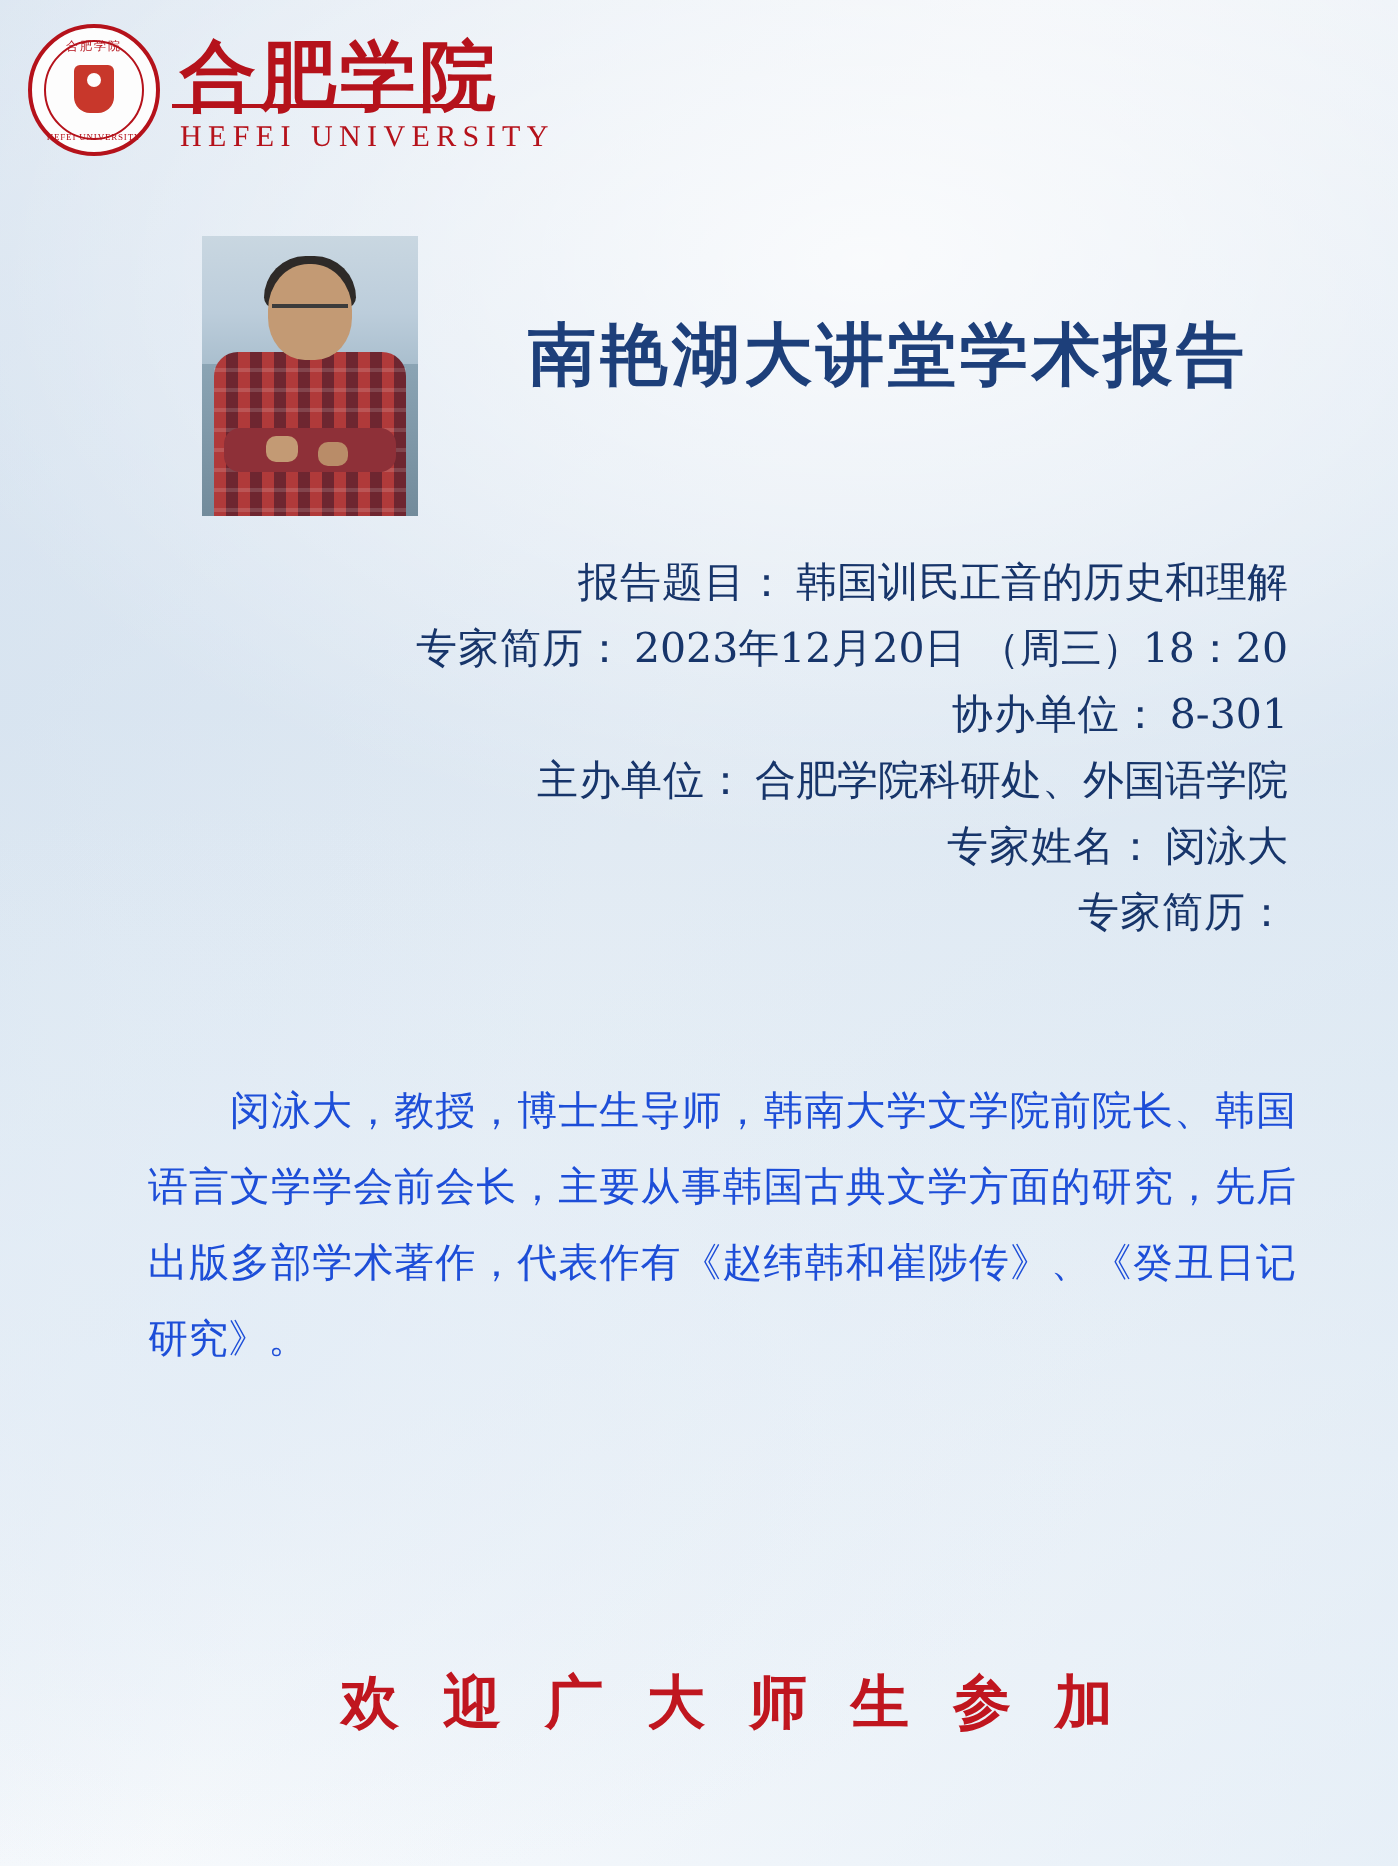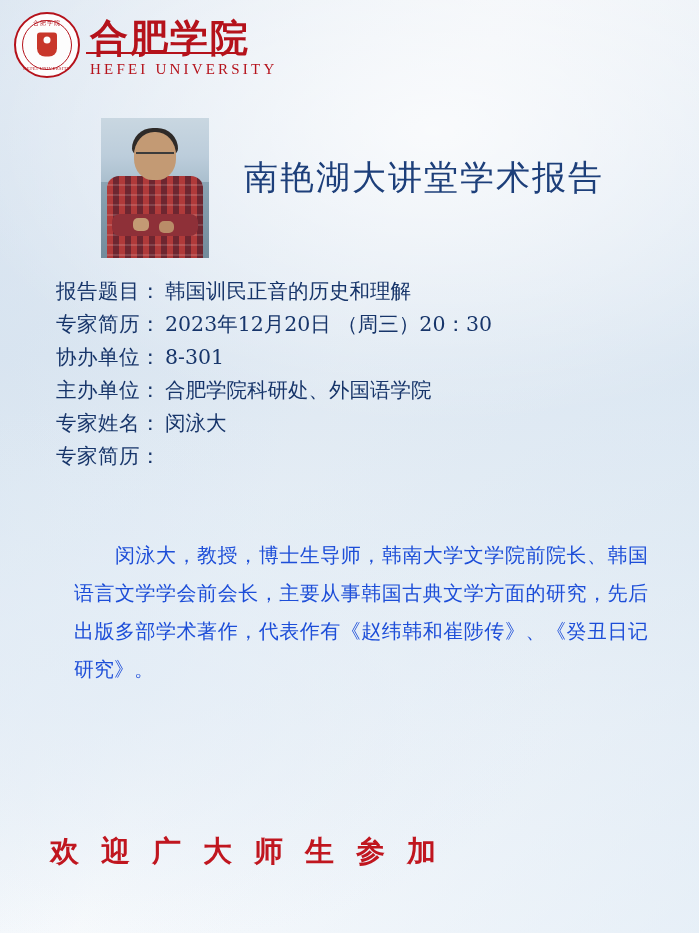--- a/index.html
+++ b/index.html
@@ -222,36 +222,37 @@
     left: 58px;
     top: 103px;
     width: 15px;
     height: 12px;
     background: #b98c68;
     border-radius: 5px;
   }
 
   .main-title {
     position: absolute;
-    left: 244px;
+    left: 264px;
     top: 155px;
     font-size: 34px;
     letter-spacing: 2px;
     color: #1d3f7a;
-    font-weight: normal;
+    font-weight: bold;
     font-family: "DejaVu Serif", "Liberation Serif", serif;
     white-space: nowrap;
   }
 
   
   .info {
     position: absolute;
-    left: 56px;
+    left: 74px;
     top: 275px;
     width: 570px;
+    text-align: right;
   }
   .info-row {
     font-size: 20.5px;
     line-height: 33px;
     color: #17356a;
     white-space: nowrap;
     font-family: "DejaVu Serif", "Liberation Serif", serif;
   }
   .info-row .label {
     letter-spacing: 0.5px;
@@ -273,21 +274,21 @@
     text-align: justify;
     font-family: "DejaVu Serif", "Liberation Serif", serif;
   }
 
   
   .footer {
     position: absolute;
     left: 0;
     right: 0;
     top: 832px;
-    text-align: left;
+    text-align: center;
     font-size: 29px;
     color: #c0161f;
     font-weight: bold;
     letter-spacing: 22px;
     text-indent: 22px;
     font-family: Liberation Sans, sans-serif;
     padding-left: 28px;
   }
 </style>
 </head>
@@ -323,21 +324,21 @@
     <div class="glasses"></div>
   </div>
 
   <div class="main-title">南艳湖大讲堂学术报告</div>
 
   <div class="info">
     <div class="info-row">
       <span class="label">报告题目：</span><span class="value">韩国训民正音的历史和理解</span>
     </div>
     <div class="info-row">
-      <span class="label">专家简历：</span><span class="value">2023年12月20日 （周三）20：30</span>
+      <span class="label">专家简历：</span><span class="value">2023年12月20日 （周三）18：20</span>
     </div>
     <div class="info-row">
       <span class="label">协办单位：</span><span class="value">8-301</span>
     </div>
     <div class="info-row">
       <span class="label">主办单位：</span><span class="value">合肥学院科研处、外国语学院</span>
     </div>
     <div class="info-row">
       <span class="label">专家姓名：</span><span class="value">闵泳大</span>
     </div>

